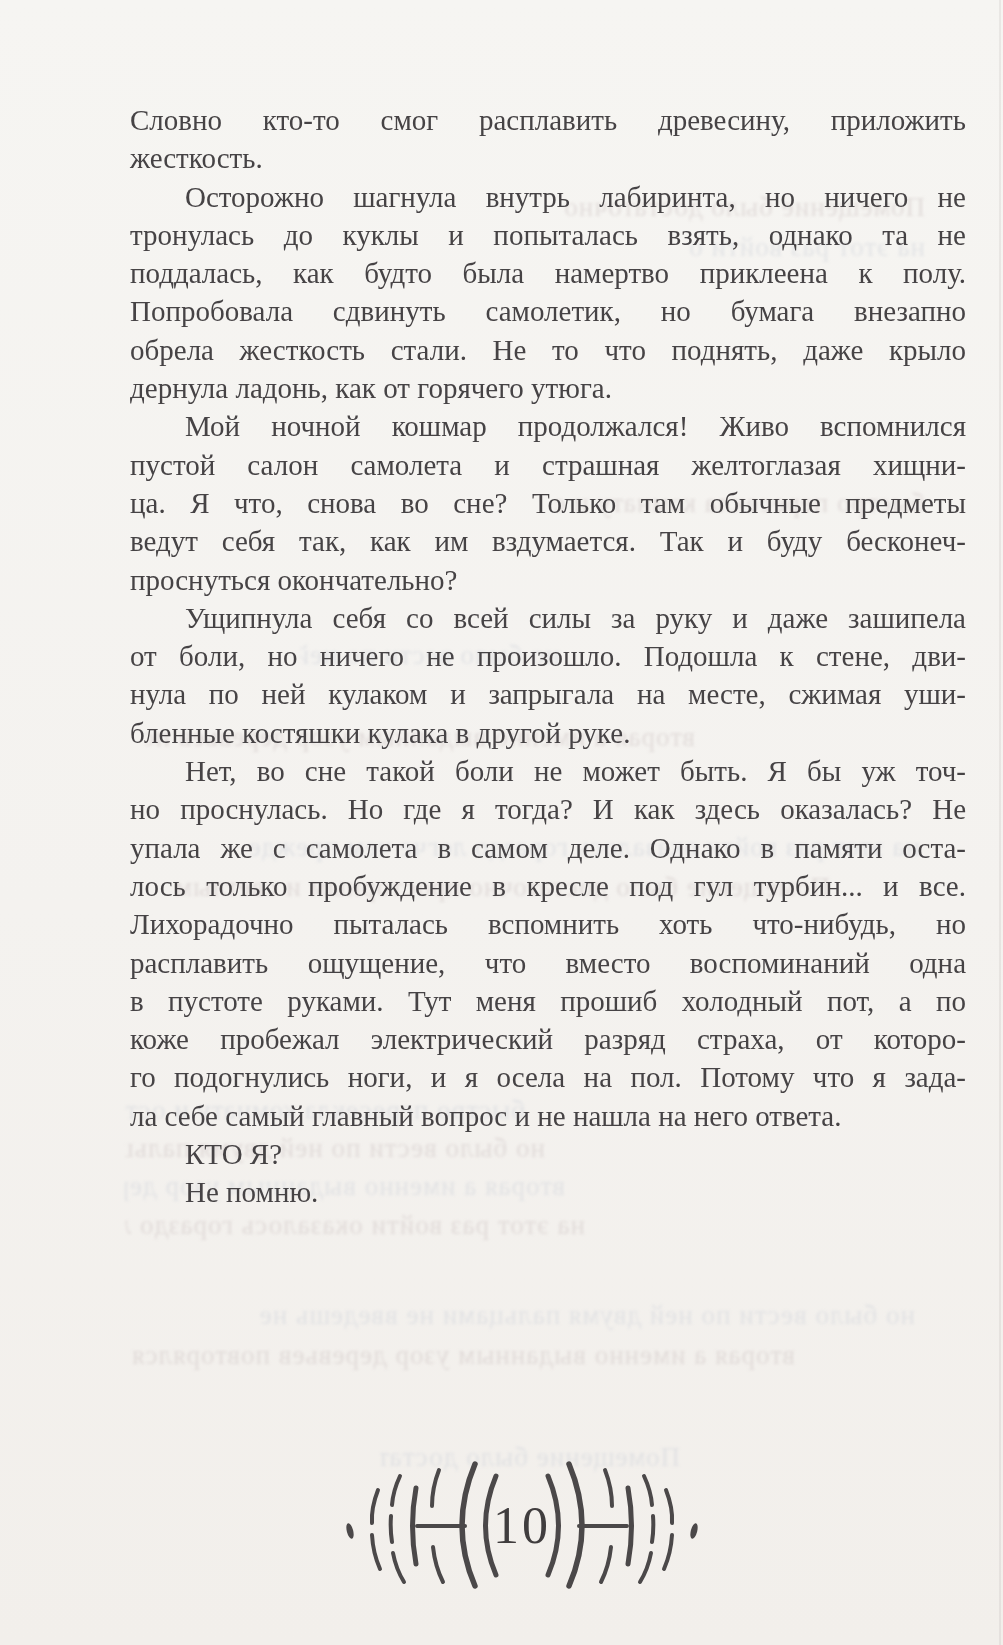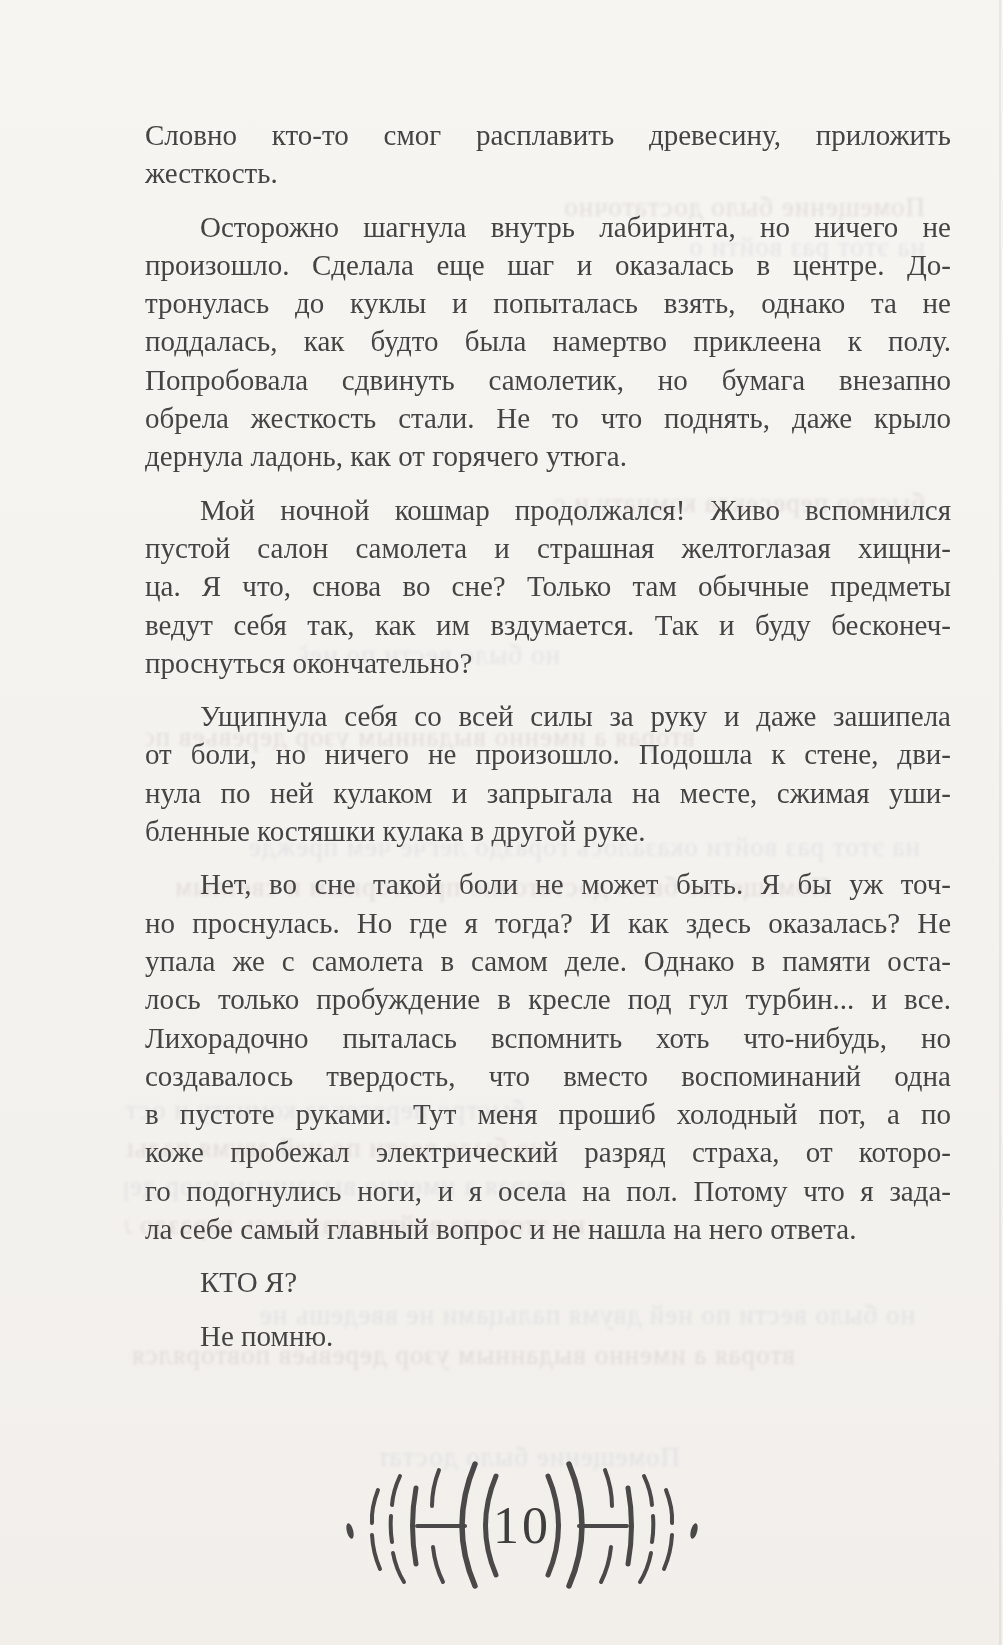--- a/index.html
+++ b/index.html
@@ -35,21 +35,21 @@
   }
   .ghost:nth-child(even) { color: #ccd0d8; opacity: 0.45; }
 
   .text-block {
     position: absolute;
     left: 130px; top: 101px; width: 836px;
     font-size: 29px;
     color: #464345;
     text-rendering: optimizeLegibility;
   }
-  .para { margin: 15px; font-family: Liberation Serif, serif; }
+  .para { margin: 0; font-family: Liberation Serif, serif; }
   .line {
     height: 38.3px;
     line-height: 38.3px;
     text-align: justify;
     text-align-last: justify;
     overflow: visible;
   }
   .line.last { text-align-last: left; }
   .line.indent { padding-left: 55px; }
 
@@ -85,21 +85,20 @@
     <div class="ghost" style="top:1442px;left:380px;width:300px">Помещение было достаточно просторным и светлым</div>
   </div>
 
   <div class="text-block">
       <div class="para">
         <div class="line">Словно кто-то смог расплавить древесину, приложить</div>
         <div class="line last">жесткость.</div>
       </div>
       <div class="para">
         <div class="line indent">Осторожно шагнула внутрь лабиринта, но ничего не</div>
-        <div class="line">произошло. Сделала еще шаг и оказалась в центре. До-</div>
         <div class="line">тронулась до куклы и попыталась взять, однако та не</div>
         <div class="line">поддалась, как будто была намертво приклеена к полу.</div>
         <div class="line">Попробовала сдвинуть самолетик, но бумага внезапно</div>
         <div class="line">обрела жесткость стали. Не то что поднять, даже крыло</div>
         <div class="line last">дернула ладонь, как от горячего утюга.</div>
       </div>
       <div class="para">
         <div class="line indent">Мой ночной кошмар продолжался! Живо вспомнился</div>
         <div class="line">пустой салон самолета и страшная желтоглазая хищни-</div>
         <div class="line">ца. Я что, снова во сне? Только там обычные предметы</div>
@@ -111,21 +110,21 @@
         <div class="line">от боли, но ничего не произошло. Подошла к стене, дви-</div>
         <div class="line">нула по ней кулаком и запрыгала на месте, сжимая уши-</div>
         <div class="line last">бленные костяшки кулака в другой руке.</div>
       </div>
       <div class="para">
         <div class="line indent">Нет, во сне такой боли не может быть. Я бы уж точ-</div>
         <div class="line">но проснулась. Но где я тогда? И как здесь оказалась? Не</div>
         <div class="line">упала же с самолета в самом деле. Однако в памяти оста-</div>
         <div class="line">лось только пробуждение в кресле под гул турбин... и все.</div>
         <div class="line">Лихорадочно пыталась вспомнить хоть что-нибудь, но</div>
-        <div class="line">создавалось твердость, что вместо воспоминаний одна</div>
+        <div class="line">расплавить ощущение, что вместо воспоминаний одна</div>
         <div class="line">в пустоте руками. Тут меня прошиб холодный пот, а по</div>
         <div class="line">коже пробежал электрический разряд страха, от которо-</div>
         <div class="line">го подогнулись ноги, и я осела на пол. Потому что я зада-</div>
         <div class="line last">ла себе самый главный вопрос и не нашла на него ответа.</div>
       </div>
       <div class="para">
         <div class="line last indent">КТО Я?</div>
       </div>
       <div class="para">
         <div class="line last indent">Не помню.</div>

